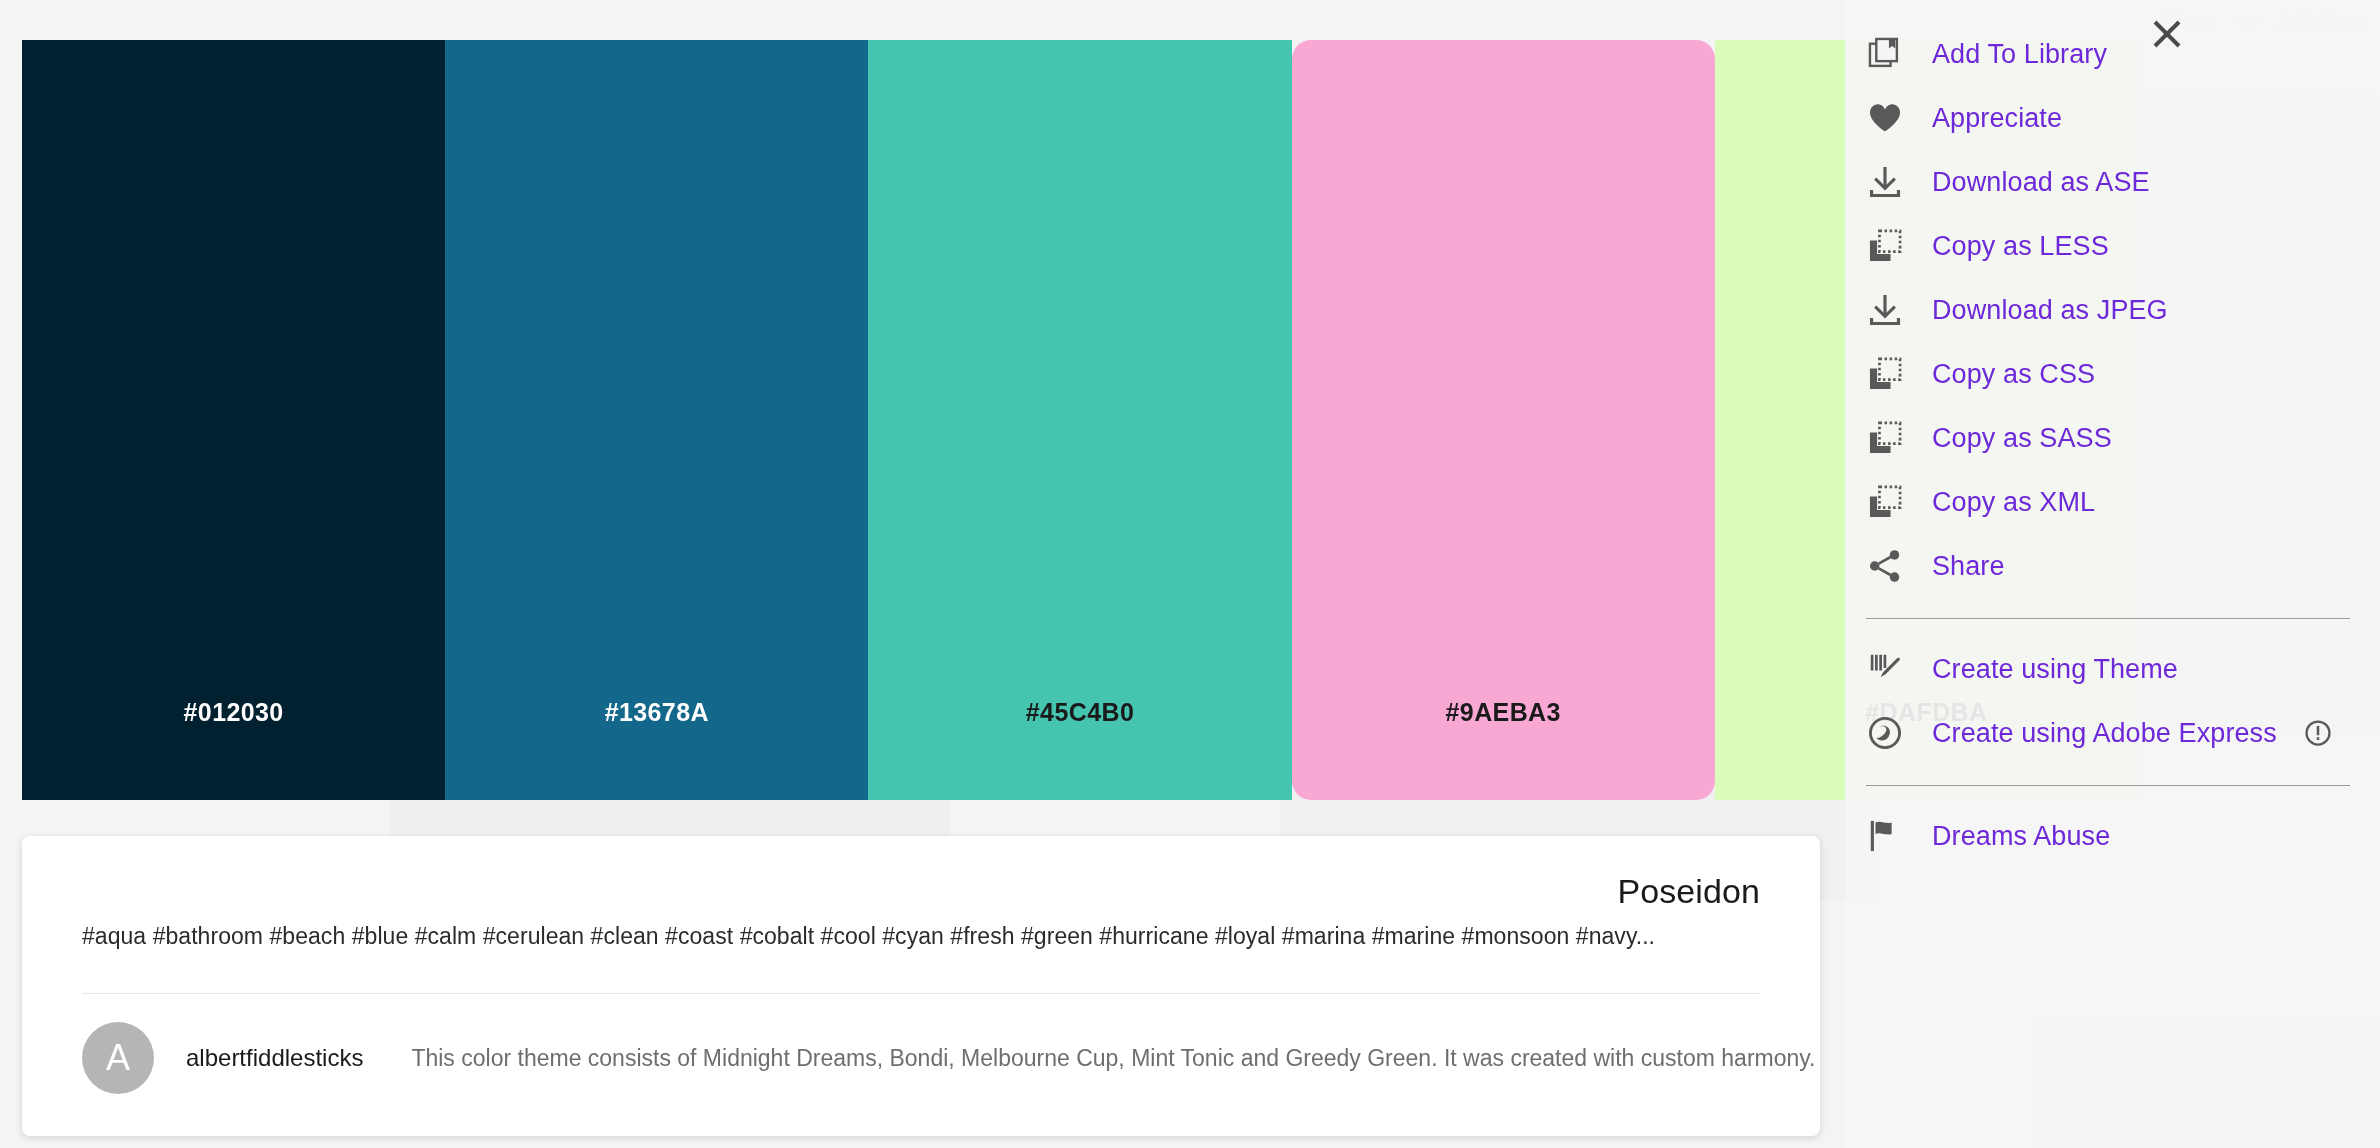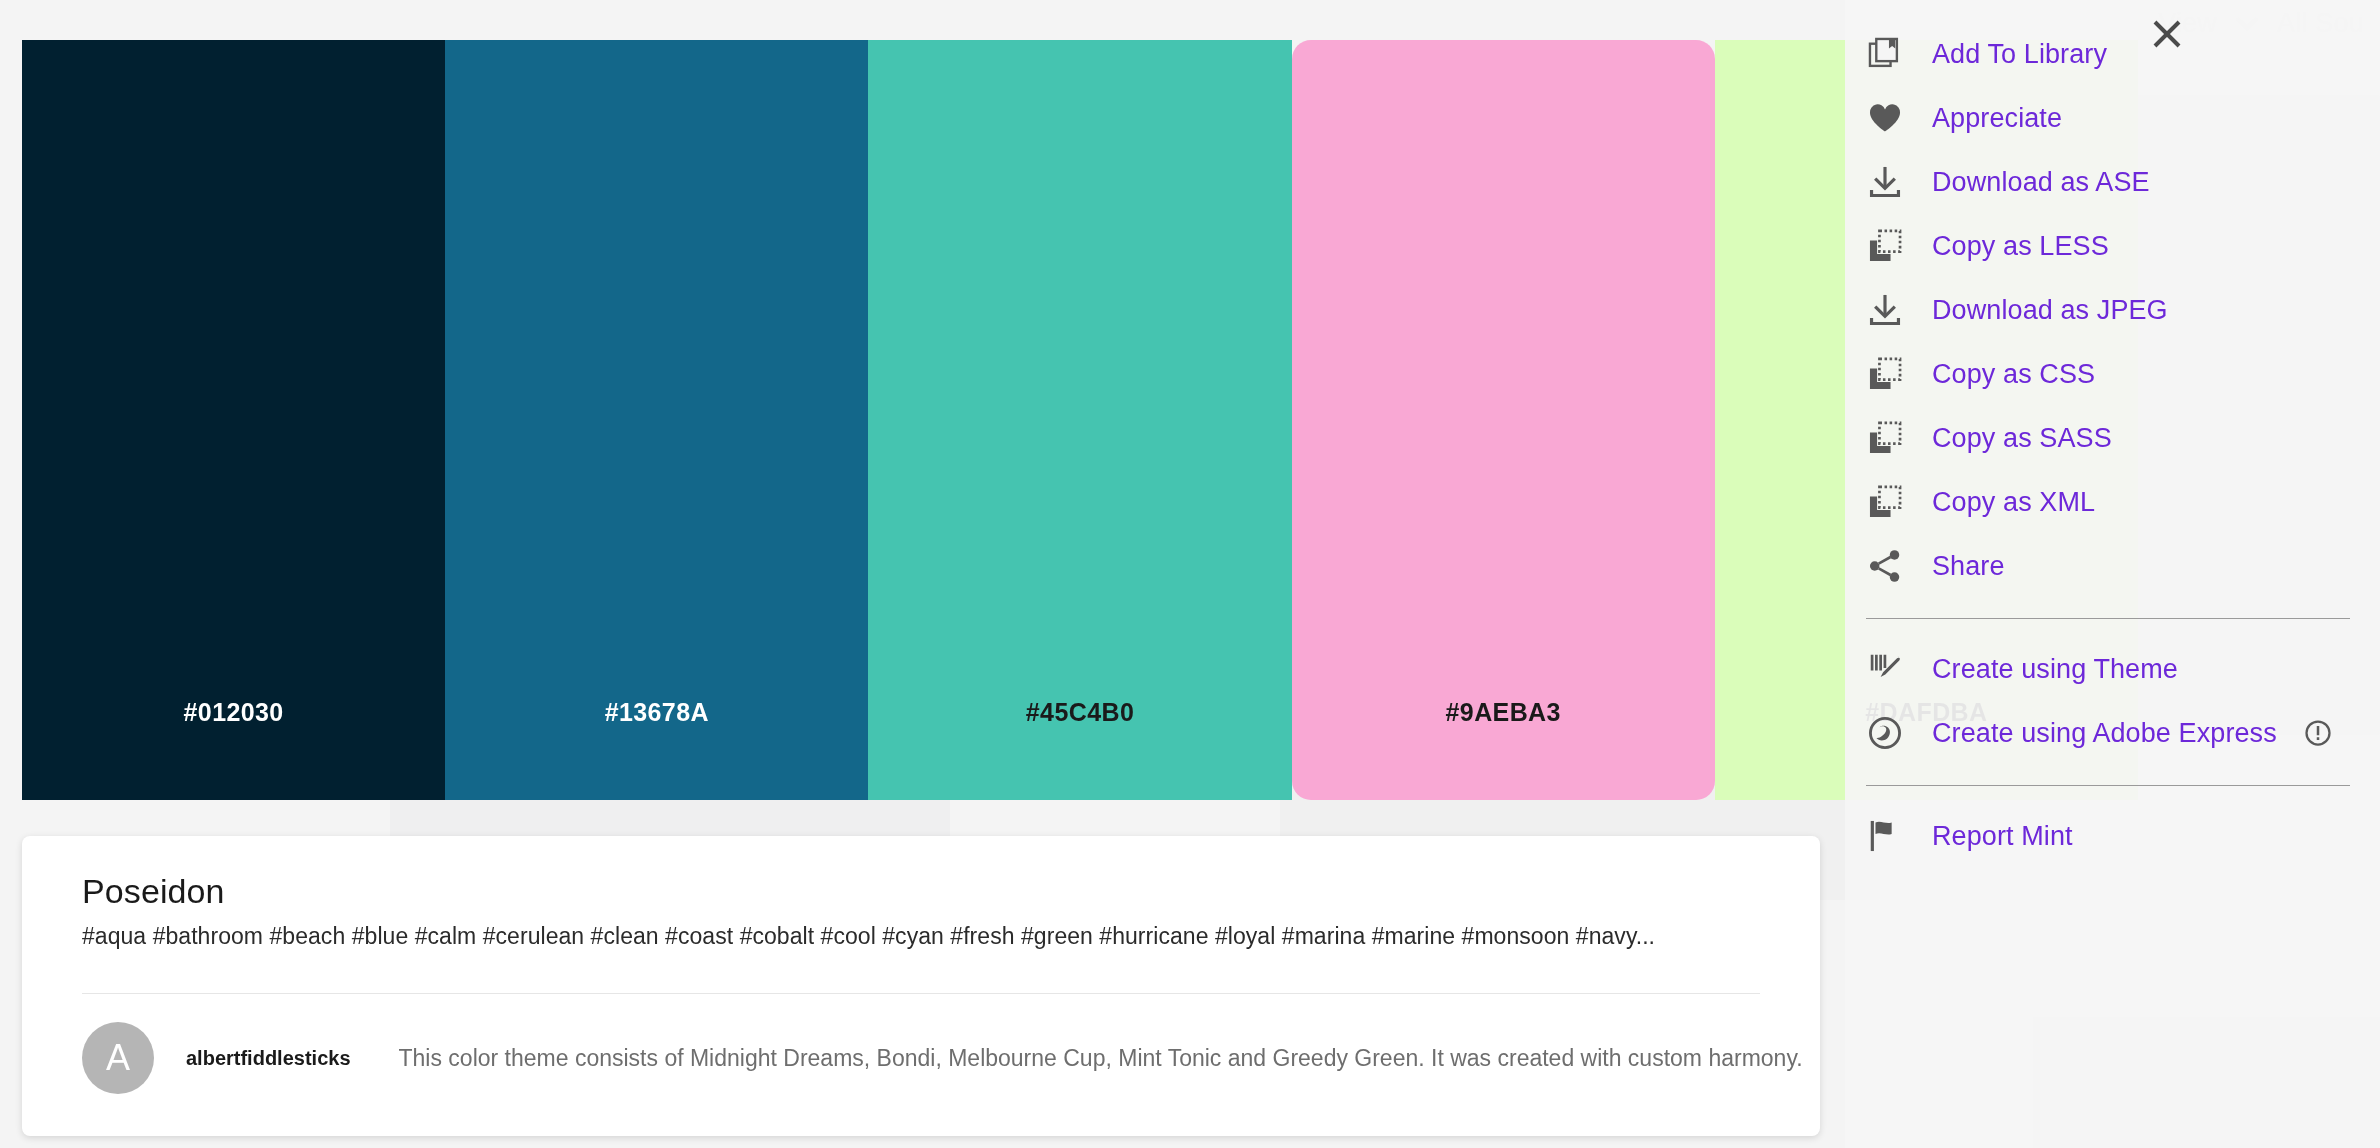--- a/index.html
+++ b/index.html
@@ -83,20 +83,21 @@
     border-radius: 8px;
     box-shadow: 0 2px 7px rgba(0,0,0,.13);
     padding: 36px 60px 0 60px;
   }
   .card-title {
     font-size: 34px;
     color: #1a1a1a;
     font-weight: 400;
     letter-spacing: .1px;
     margin-bottom: 12px;
+    text-align: right;
   }
   .card-tags {
     font-size: 23px;
     color: #2b2b2b;
     letter-spacing: .05px;
     white-space: nowrap;
     overflow: hidden;
   }
   .card-divider {
     margin-top: 43px;
@@ -114,22 +115,22 @@
     background: #b5b5b5;
     color: #ffffff;
     font-size: 36px;
     display: flex;
     align-items: center;
     justify-content: center;
     flex: 0 0 auto;
   }
   .author-name {
     margin-left: 32px;
-    font-size: 20px;
-    font-weight: 700;
+    font-size: 24px;
+    font-weight: 400;
     color: #1a1a1a;
     white-space: nowrap;
   }
   .author-desc {
     margin-left: 48px;
     font-size: 23px;
     color: #6e6e6e;
     white-space: nowrap;
   }
 
@@ -357,18 +358,18 @@
             </svg></span>
         </div>
         <div class="panel-divider"></div>
         <div class="menu-item">
           <span class="menu-icon">
             <svg width="38" height="38" viewBox="0 0 24 24" fill="none">
               <rect x="3" y="2.5" width="2" height="19" fill="#595959"></rect>
               <path d="M6 3.4c3.4-1.5 6.8 1.4 10.2 0v7.3c-3.4 1.4-6.8-1.5-10.2 0z" fill="#595959"></path>
             </svg>
           </span>
-          <span class="menu-label">Report Mint</span>
+          <span class="menu-label">Dreams Abuse</span>
         </div>
       </div>
   </div>
 
 </div>
 
 </body></html>

